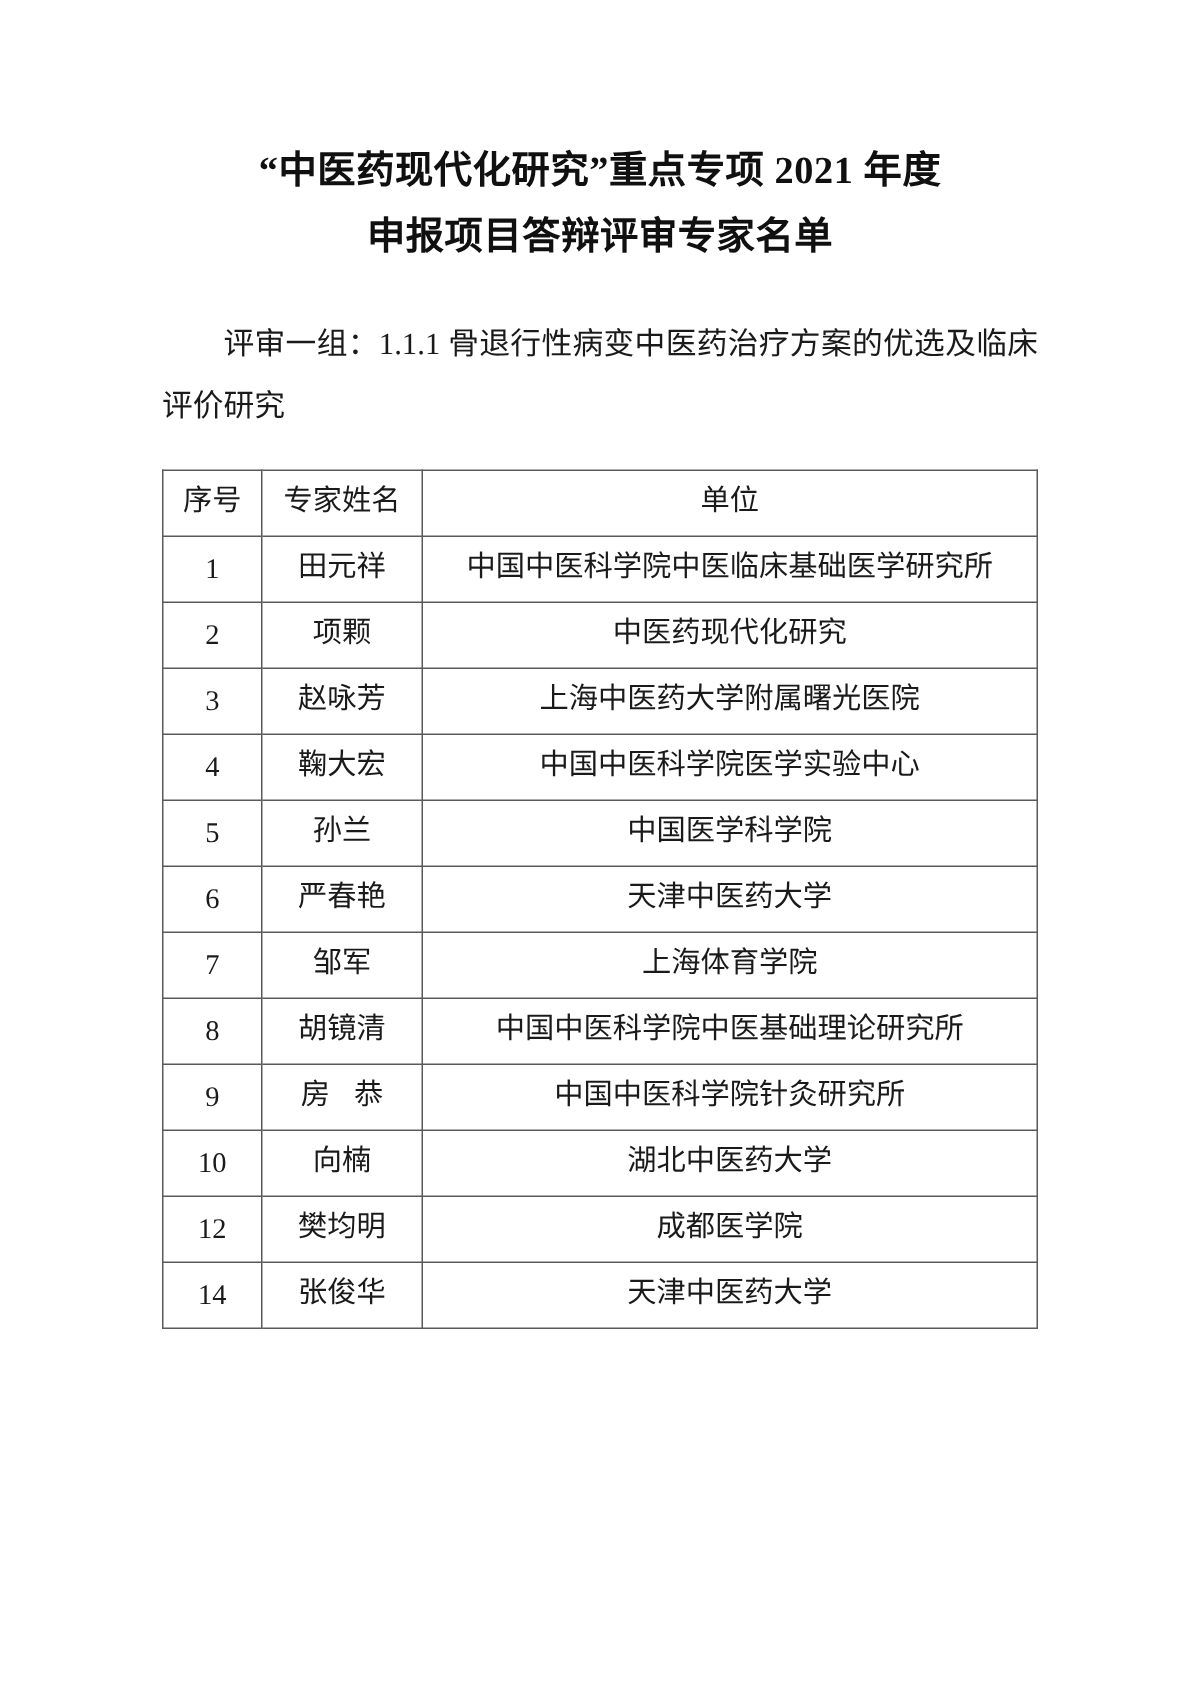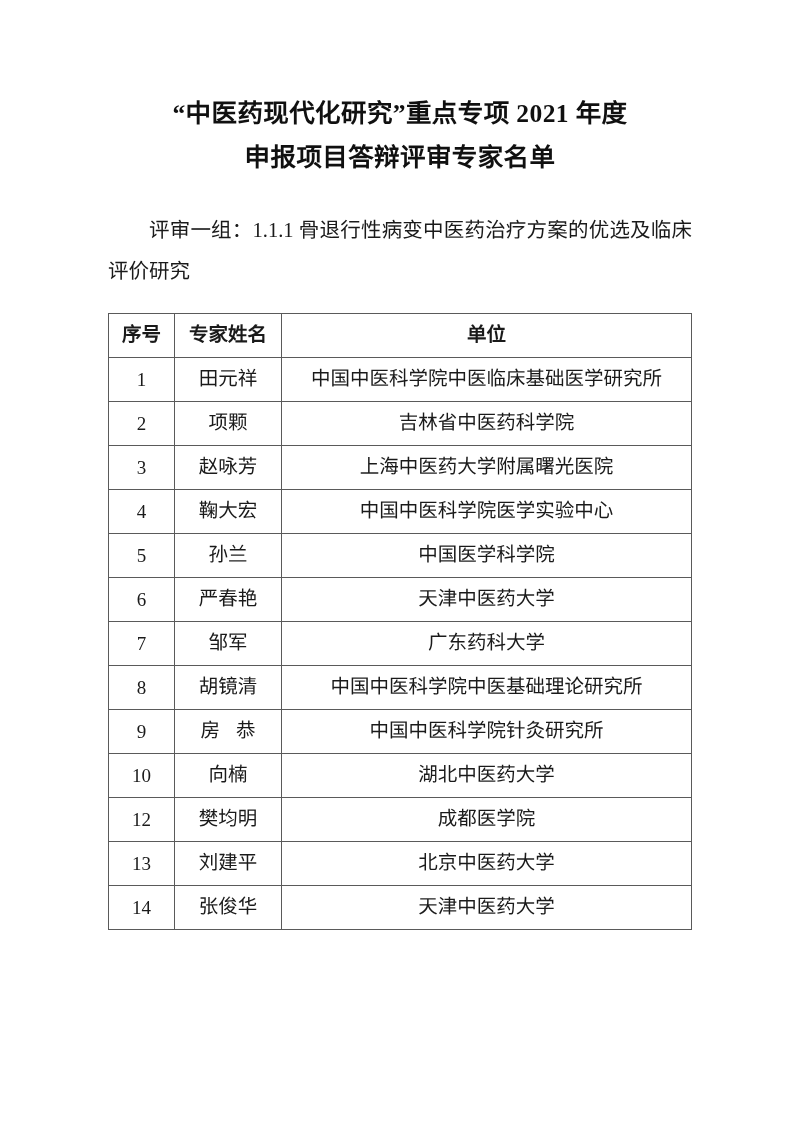--- a/index.html
+++ b/index.html
@@ -75,21 +75,20 @@
     height: 43px;
     padding: 0 4px;
     text-align: center;
     vertical-align: middle;
     font-weight: normal;
     line-height: 1.15;
     white-space: nowrap;
   }
   table.expert-table thead th {
     font-size: 19.5px;
-    font-weight: bold;
   }
   table.expert-table td.cell-no {
     font-size: 19px;
   }
   table.expert-table td.cell-name.spaced {
     letter-spacing: 16px;
     text-indent: 16px;
     margin-left: 18px;
   }
 </style>
@@ -121,21 +120,21 @@
       </thead>
       <tbody id="expert-rows">
           <tr>
             <td class="cell-no">1</td>
             <td class="cell-name">田元祥</td>
             <td class="cell-org">中国中医科学院中医临床基础医学研究所</td>
           </tr>
           <tr>
             <td class="cell-no">2</td>
             <td class="cell-name">项颗</td>
-            <td class="cell-org">吉林省中医药科学院</td>
+            <td class="cell-org">中医药现代化研究</td>
           </tr>
           <tr>
             <td class="cell-no">3</td>
             <td class="cell-name">赵咏芳</td>
             <td class="cell-org">上海中医药大学附属曙光医院</td>
           </tr>
           <tr>
             <td class="cell-no">4</td>
             <td class="cell-name">鞠大宏</td>
             <td class="cell-org">中国中医科学院医学实验中心</td>
@@ -146,21 +145,21 @@
             <td class="cell-org">中国医学科学院</td>
           </tr>
           <tr>
             <td class="cell-no">6</td>
             <td class="cell-name">严春艳</td>
             <td class="cell-org">天津中医药大学</td>
           </tr>
           <tr>
             <td class="cell-no">7</td>
             <td class="cell-name">邹军</td>
-            <td class="cell-org">广东药科大学</td>
+            <td class="cell-org">上海体育学院</td>
           </tr>
           <tr>
             <td class="cell-no">8</td>
             <td class="cell-name">胡镜清</td>
             <td class="cell-org">中国中医科学院中医基础理论研究所</td>
           </tr>
           <tr>
             <td class="cell-no">9</td>
             <td class="cell-name spaced">房恭</td>
             <td class="cell-org">中国中医科学院针灸研究所</td>
@@ -169,25 +168,20 @@
             <td class="cell-no">10</td>
             <td class="cell-name">向楠</td>
             <td class="cell-org">湖北中医药大学</td>
           </tr>
           <tr>
             <td class="cell-no">12</td>
             <td class="cell-name">樊均明</td>
             <td class="cell-org">成都医学院</td>
           </tr>
           <tr>
-            <td class="cell-no">13</td>
-            <td class="cell-name">刘建平</td>
-            <td class="cell-org">北京中医药大学</td>
-          </tr>
-          <tr>
             <td class="cell-no">14</td>
             <td class="cell-name">张俊华</td>
             <td class="cell-org">天津中医药大学</td>
           </tr>
         </tbody>
     </table>
   </div>
 
 </div>
 

